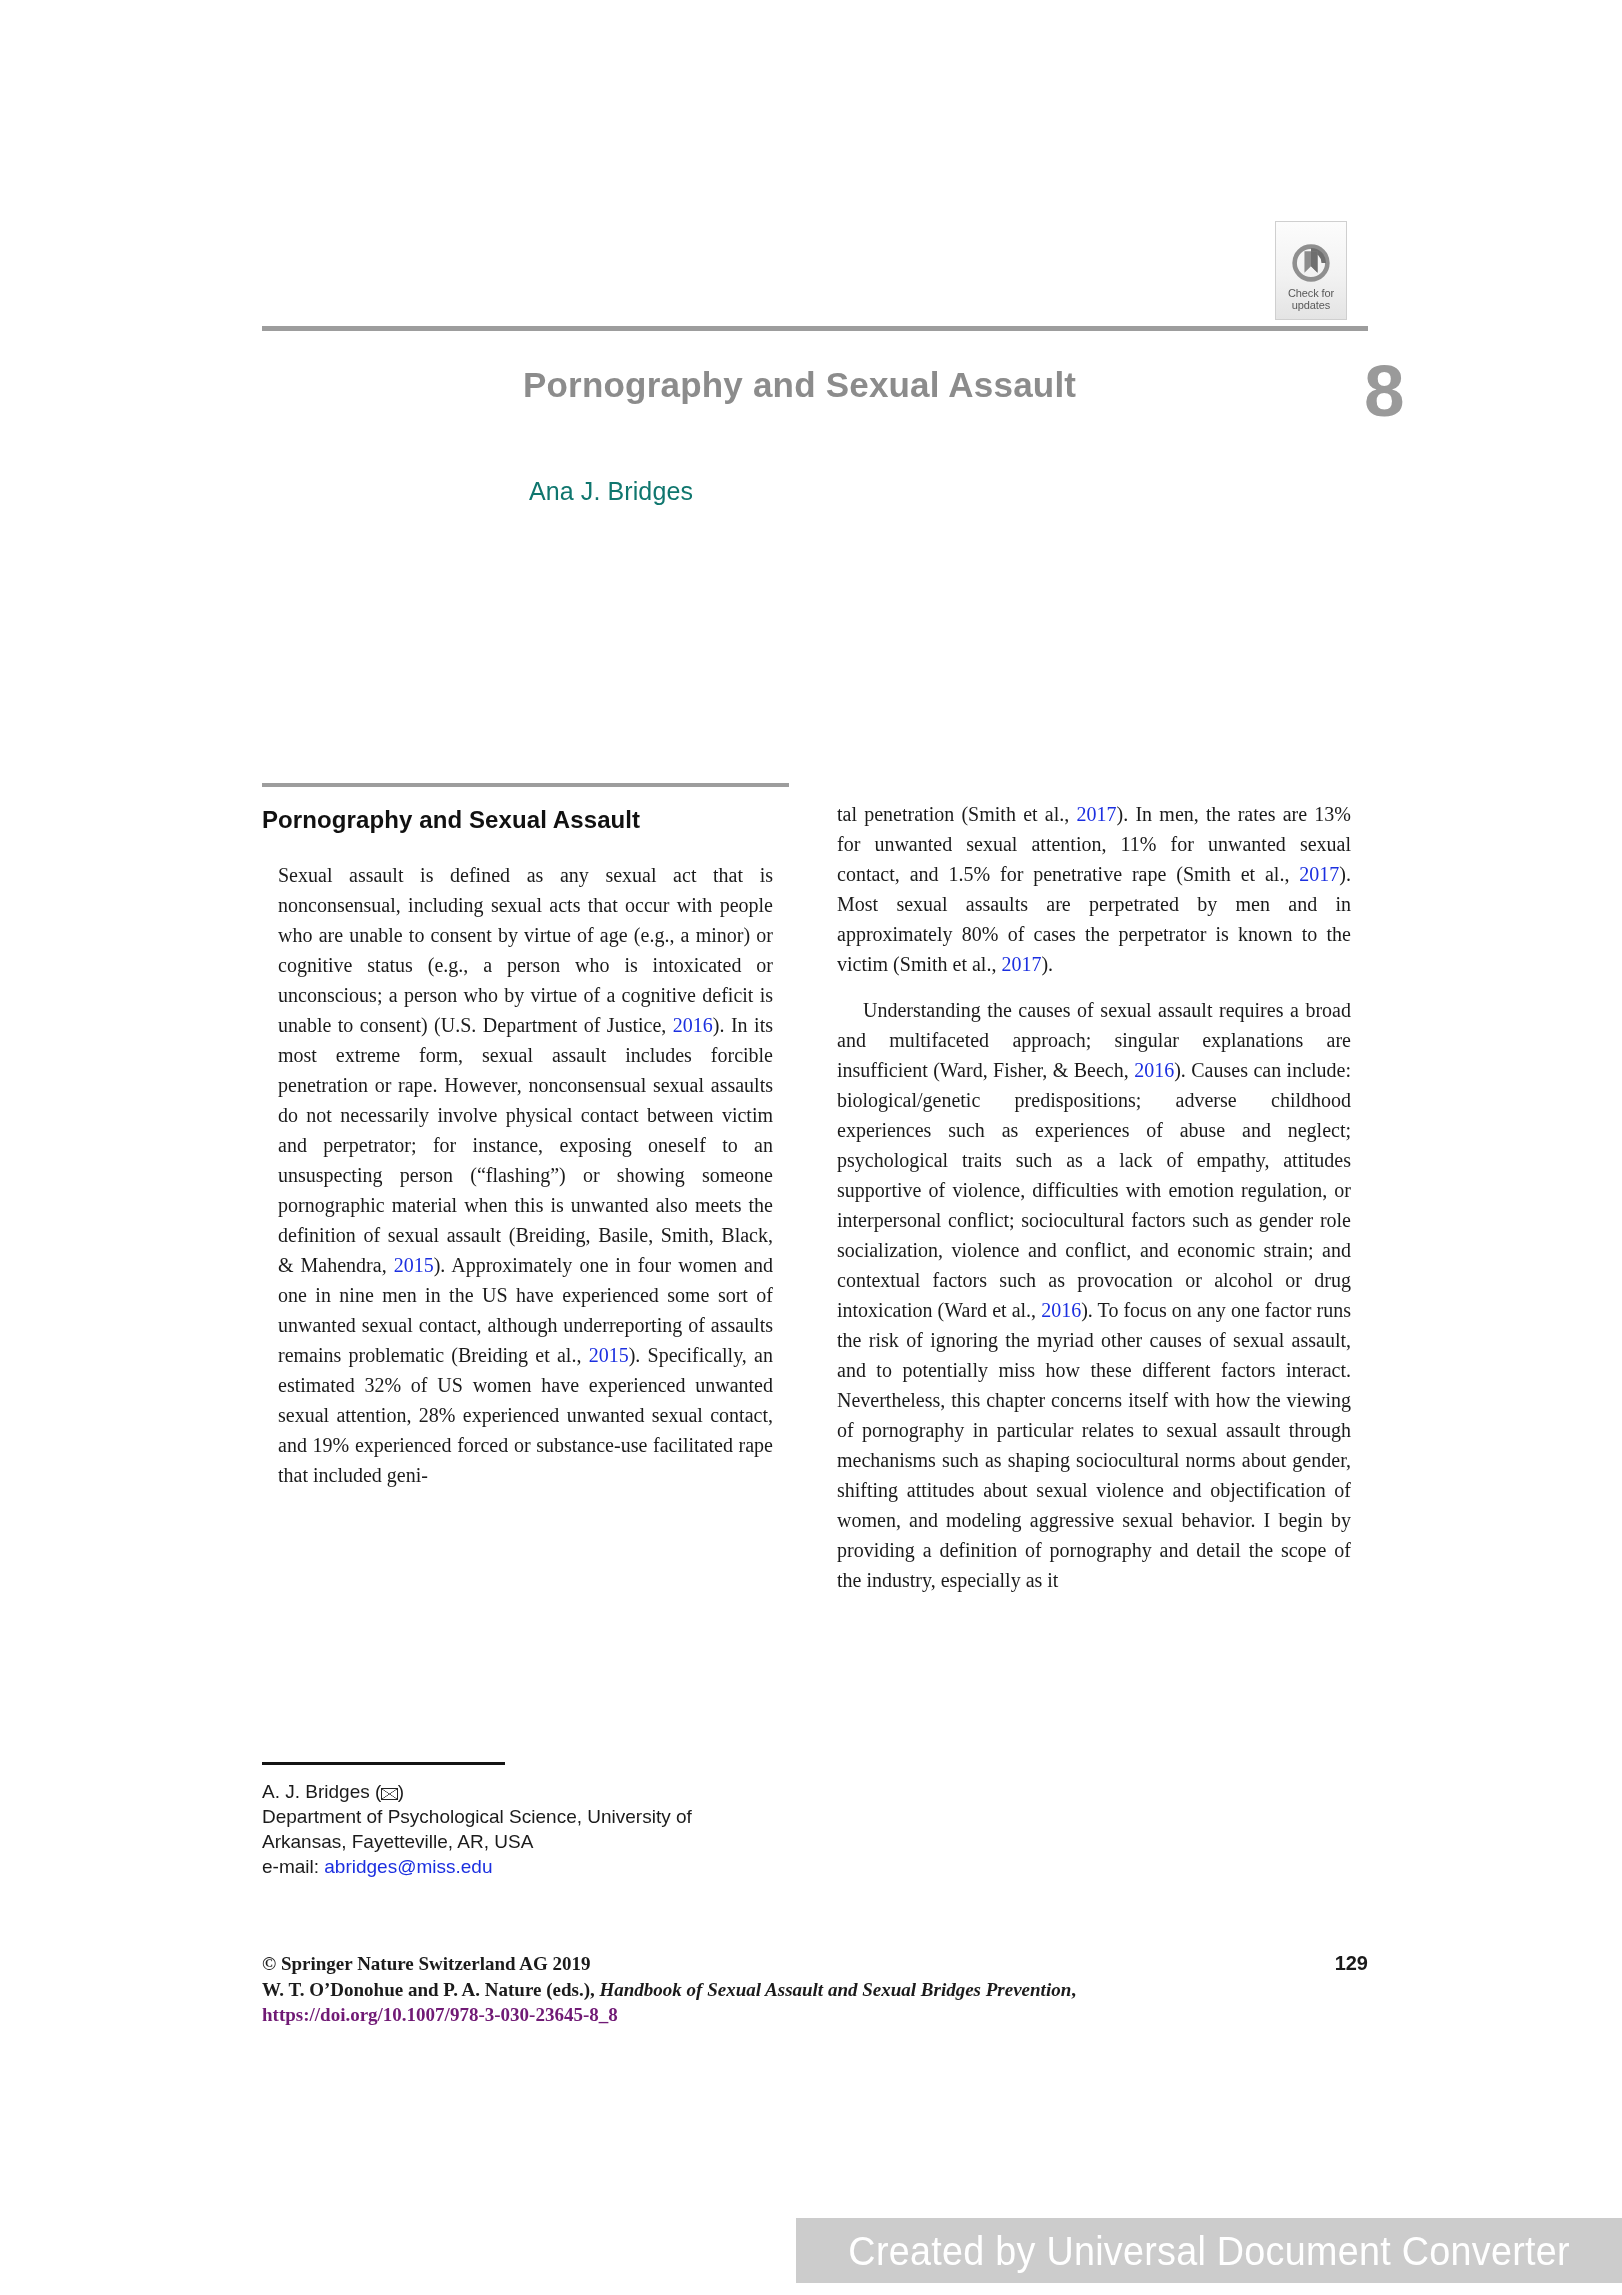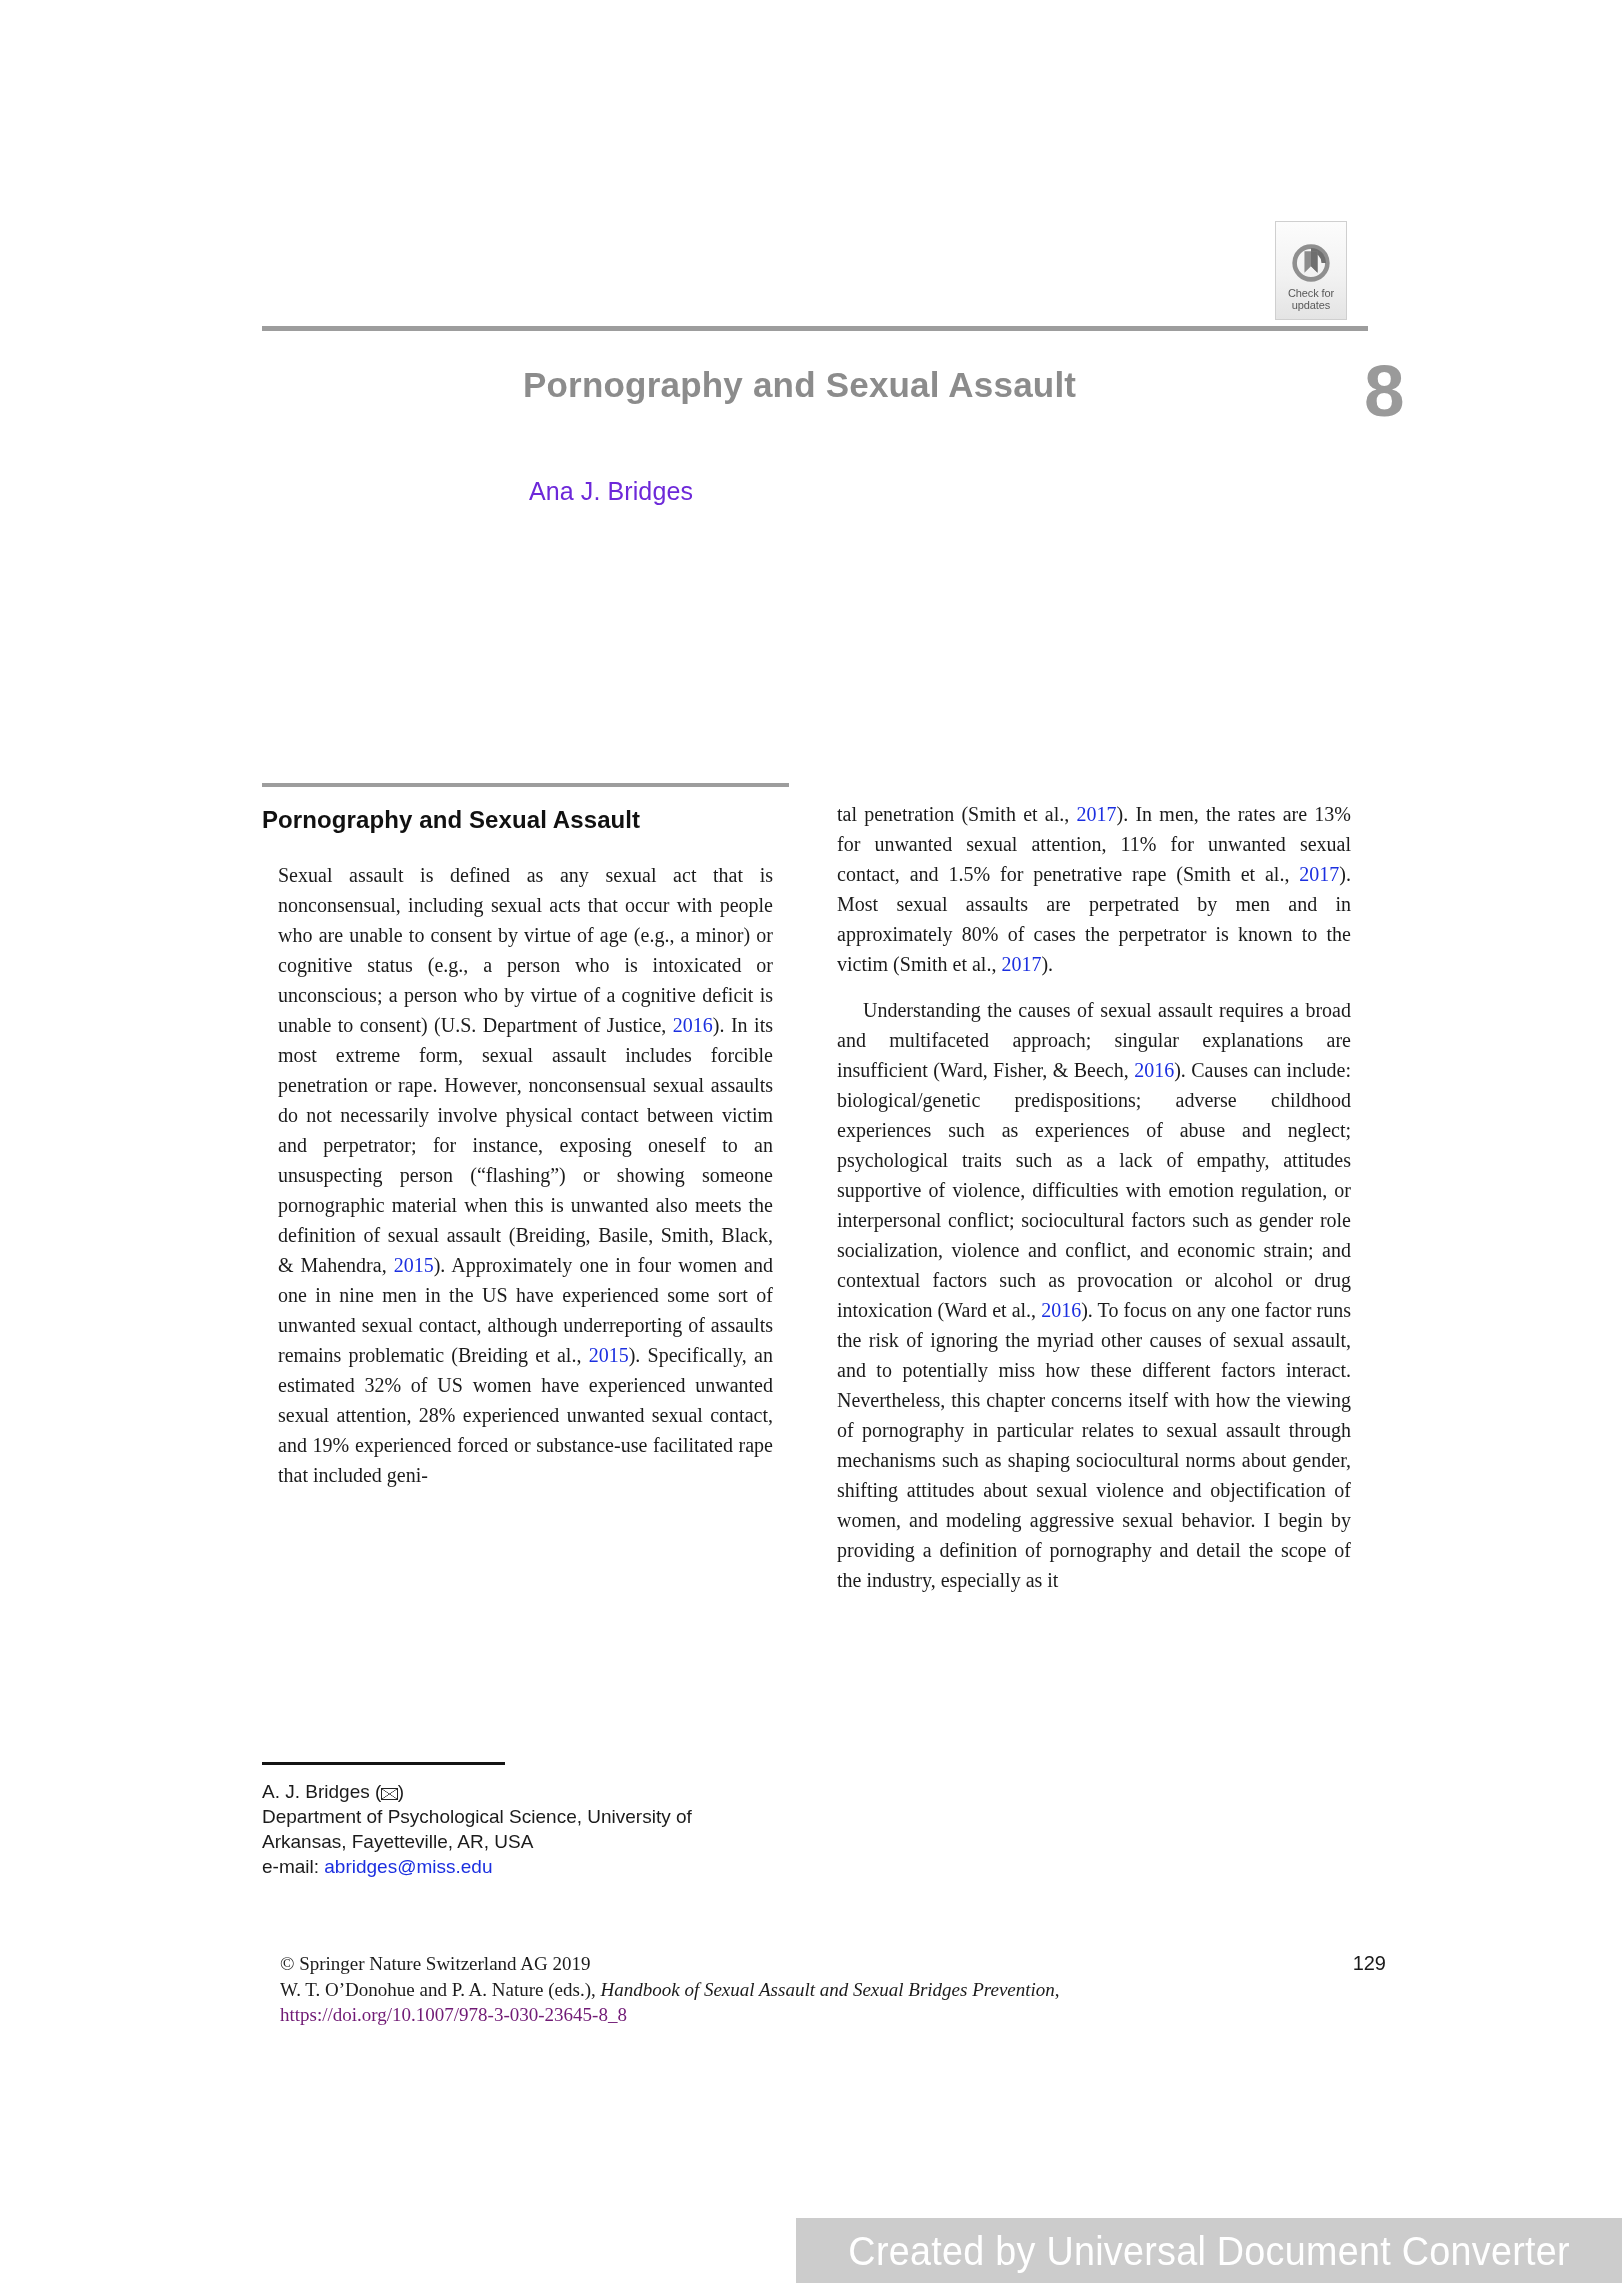--- a/index.html
+++ b/index.html
@@ -81,21 +81,21 @@
   }
 
   
   #chapter-author {
     position: absolute;
     left: 529px;
     top: 476px;
     font-family: "Liberation Sans", sans-serif;
     font-size: 25px;
     line-height: 31px;
-    color: #6d28d9;
+    color: #0f766e;
     letter-spacing: 0.1px;
   }
 
   
   .column {
     position: absolute;
     top: 783px;
     width: 527px;
   }
   #column-left  { left: 262px;  }
@@ -177,23 +177,24 @@
   }
   .env-icon::after {
     background:
       linear-gradient(to bottom left, transparent calc(50% - 0.6px), #222 50%, transparent calc(50% + 0.6px));
   }
   a.email-link { color: #1b2fe0; text-decoration: none; }
 
   
   #footer-block {
     position: absolute;
-    left: 280px;
+    left: 262px;
     top: 1951px;
     width: 1106px;
+    font-weight: bold;
   }
   #footer-block .footer-line {
     font-family: "Liberation Serif", serif;
     font-size: 19px;
     line-height: 25.5px;
     color: #1b1b1b;
   }
   #footer-block .footer-line em { font-style: italic; }
   a.doi-link { color: #701a75; text-decoration: none; margin-top: 16px; }
   #page-number {

